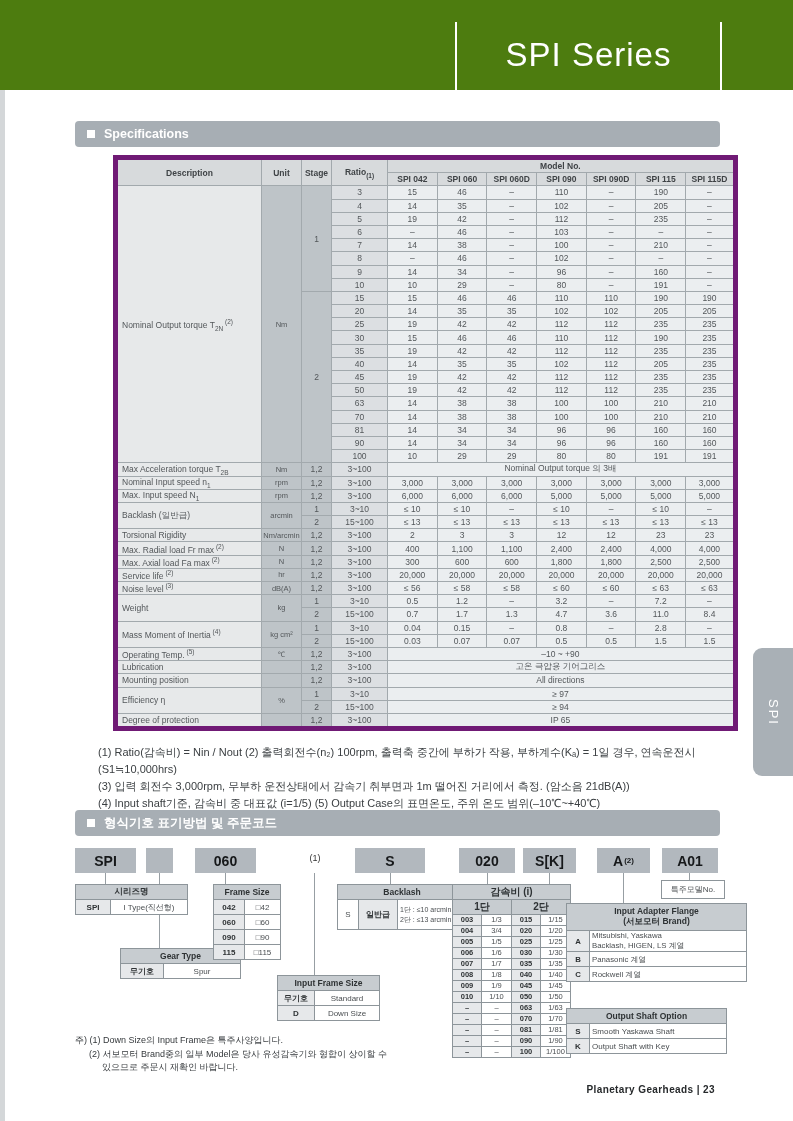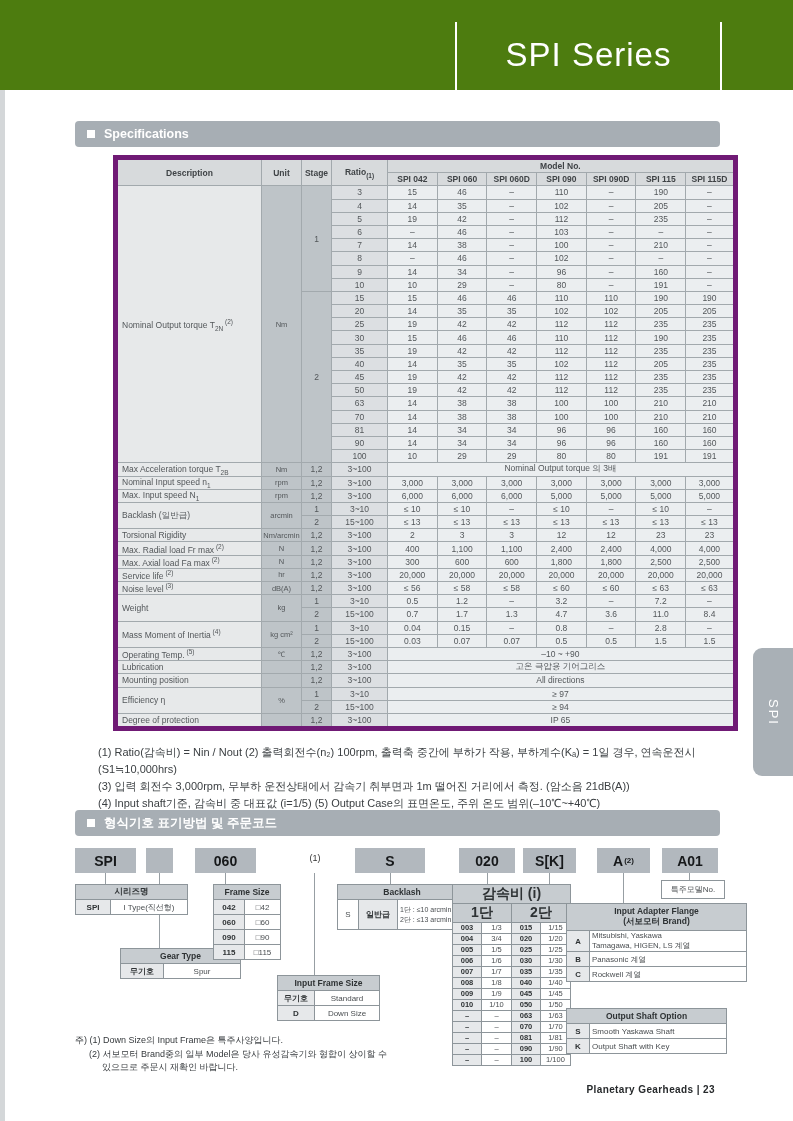--- a/index.html
+++ b/index.html
@@ -43,21 +43,21 @@
   .vl{position:absolute;width:1px;background:#979ea3;top:28px;}
   .mini{border-collapse:collapse;position:absolute;table-layout:fixed;font-size:8px;
         color:#4a4e51;background:#ffffff;}
   .mini th,.mini td{border:1px solid #8d959a;padding:0 2px;height:14px;text-align:center;
         white-space:nowrap;overflow:hidden;}
   .mini th{background:#c7ccd0;font-weight:bold;color:#2e3234;font-size:8.5px;}
   .mini td.code{background:#e6e8ea;font-weight:bold;color:#2e3234;}
   .mini td.left{text-align:left;}
   .mini td.bdesc{font-size:7px;line-height:1.35;text-align:left;}
   #ratio-tbl td{height:10px;line-height:10px;font-size:7.5px;padding:0 1px;}
-  #ratio-tbl th{height:12px;font-size:14px;}
+  #ratio-tbl th{height:12px;font-size:10px;}
   #adapter-tbl td{font-size:7.8px;}
   .sp-box{position:absolute;border:1px solid #8d959a;background:#ffffff;font-size:8px;color:#4a4e51;
           display:flex;align-items:center;justify-content:center;}
   
   .bnotes{position:absolute;left:75px;top:1034px;font-size:9px;color:#35393c;line-height:1.5;}
   .bnotes .n1{padding-left:14px;}
   .bnotes .n2{padding-left:27px;}
   .footer{position:absolute;left:480px;top:1084px;width:235px;text-align:right;
           font-size:10px;font-weight:bold;color:#26292b;letter-spacing:0.4px;}
 </style>
@@ -764,21 +764,21 @@
           <div>Input Adapter Flange</div>
           <div>(서보모터 Brand)</div>
         </th>
           </tr>
       </thead>
       <tbody id="adapter-rows">
           <tr>
             <td class="code" style="width: 18px;">A</td>
             <td class="left" style="width: 152px;">
               <div>Mitsubishi, Yaskawa</div>
-              <div>Tamagawa, HIGEN, LS 계열</div>
+              <div>Backlash, HIGEN, LS 계열</div>
             </td>
           </tr>
           <tr>
             <td class="code" style="width: 18px;">B</td>
             <td class="left" style="width: 152px;">
               <div>Panasonic 계열</div>
             </td>
           </tr>
           <tr>
             <td class="code" style="width: 18px;">C</td>

